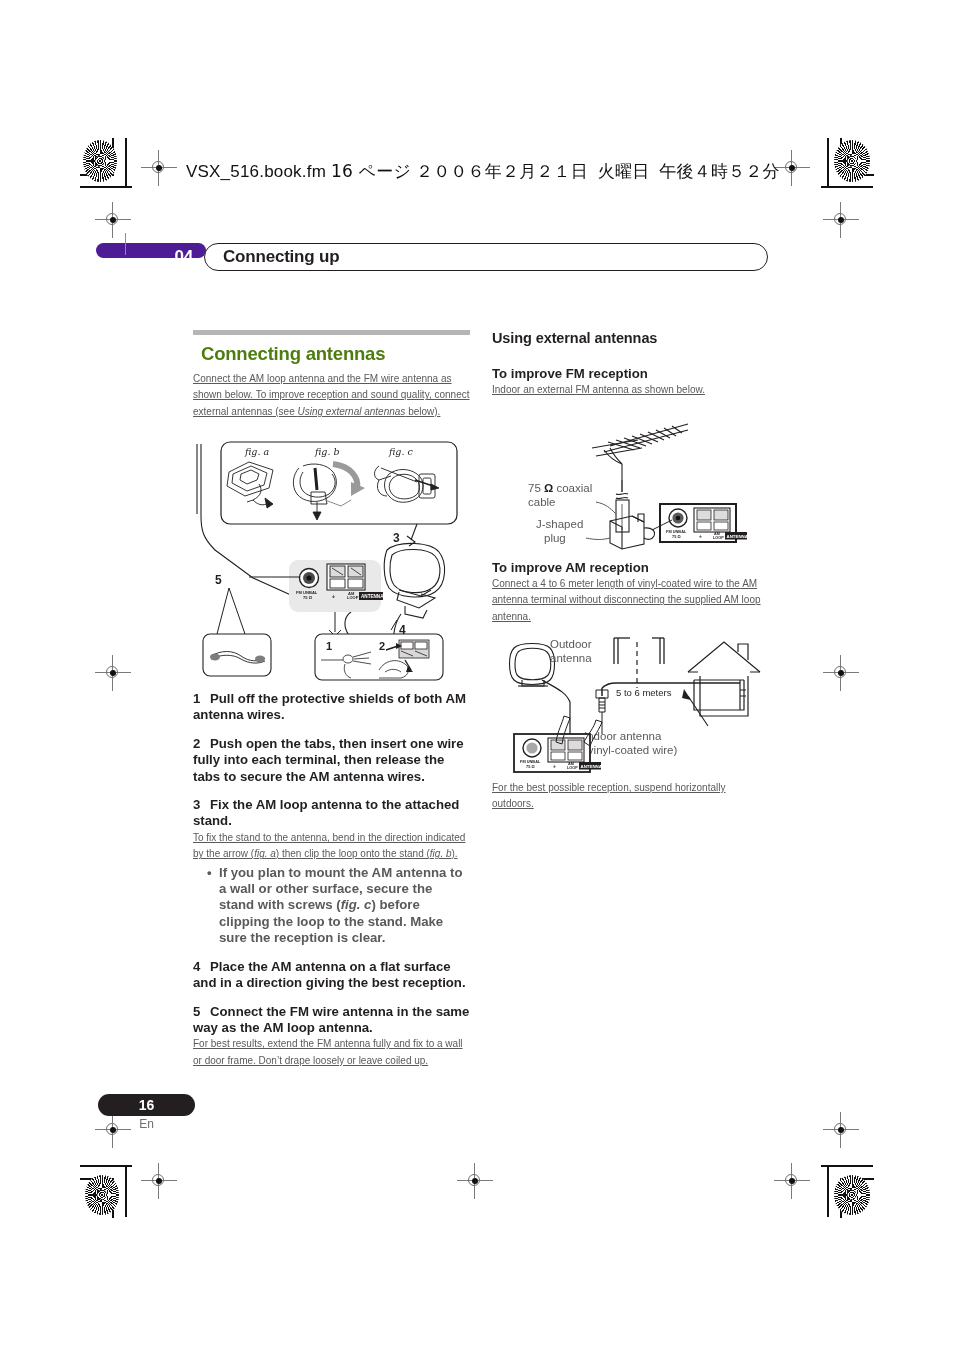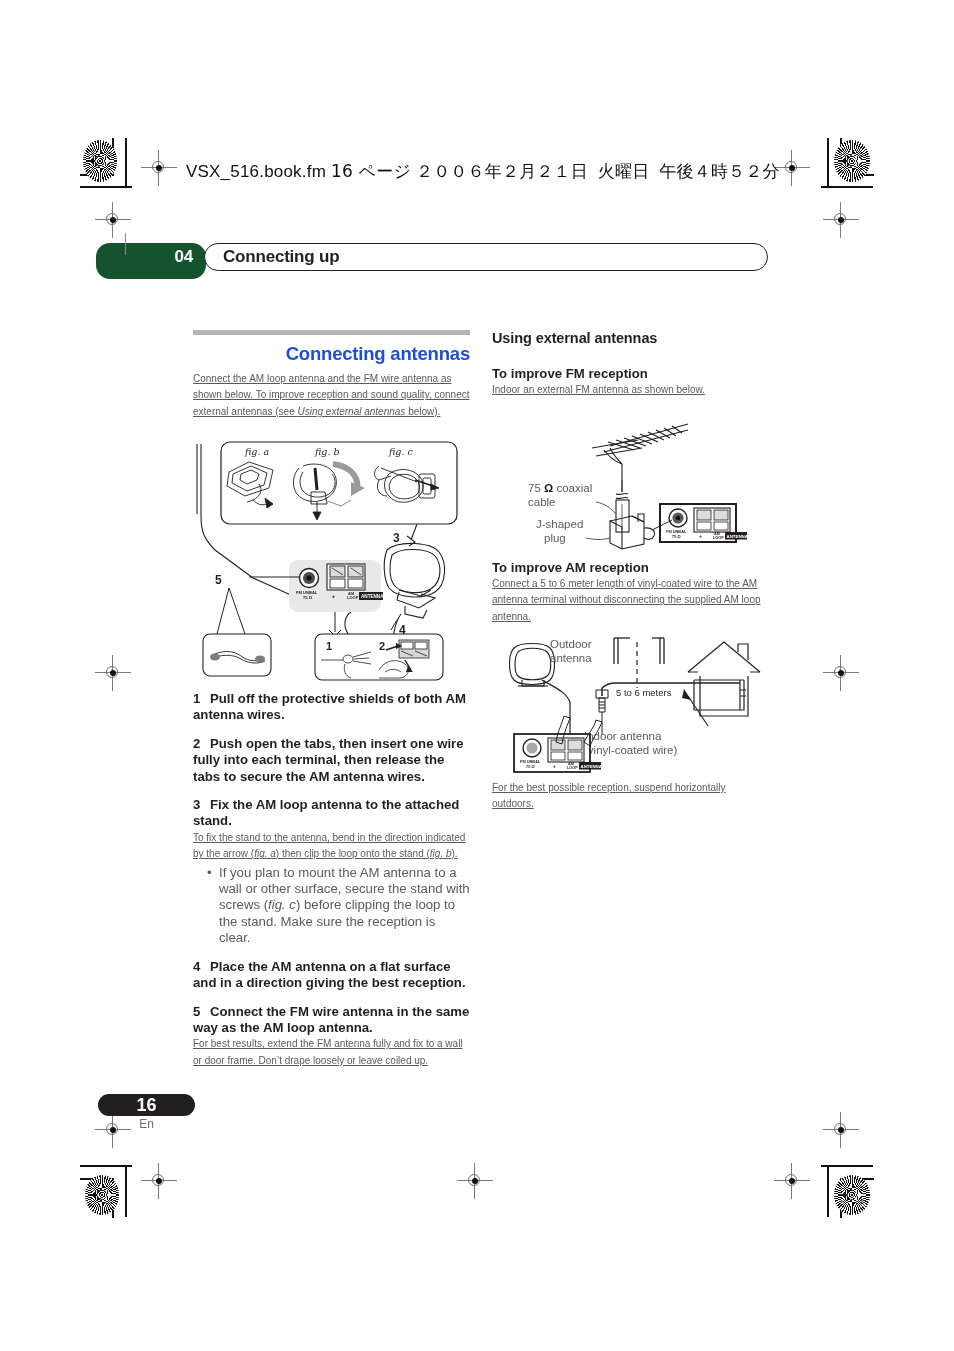--- a/index.html
+++ b/index.html
@@ -73,22 +73,22 @@
 
   
   .chapter-bar {
     position: absolute;
     left: 96px; top: 243px;
     width: 672px; height: 28px;
   }
   .chapter-num-pill {
     position: absolute;
     left: 0; top: 0;
-    width: 110px; height: 36px;
-    background: #14532d;
+    width: 110px; height: 15px;
+    background: #4c1d95;
     border-radius: 14px;
     color: #ffffff;
     font-size: 17px;
     font-weight: bold;
     text-align: right;
     line-height: 28px;
     padding-right: 13px;
     box-sizing: border-box;
     letter-spacing: -0.2px;
   }
@@ -119,22 +119,21 @@
     height: 5px;
     background: #b5b5b5;
     margin-bottom: 8px;
   }
 
   h1.sec {
     font-size: 18.5px;
     font-weight: bold;
     margin: 0 0 6px 8px;
     letter-spacing: -0.2px;
-    color: #1d4ed8;
-    text-align: right;
+    color: #4d7c0f;
   }
   h2.sub {
     font-size: 14.5px;
     font-weight: bold;
     margin: 0 0 2px 0;
     letter-spacing: -0.1px;
     color: #231f20;
   }
   h3.subsub {
     font-size: 13.2px;
@@ -157,20 +156,21 @@
     margin: 12px 0 0 0;
     font-weight: bold;
     color: #231f20;
   }
   p.step .n { display: inline-block; width: 17px; }
 
   ul.bullets {
     margin: 2px 0 0 0;
     padding-left: 16px;
     list-style: none;
+    font-weight: bold;
   }
   ul.bullets li {
     font-size: 13.2px;
     line-height: 16.4px;
     color: #5a5a5a;
     position: relative;
     padding-left: 10px;
   }
   ul.bullets li::before {
     content: "•";
@@ -183,21 +183,21 @@
   .figure { position: absolute; }
 
   
   .pagenum-pill {
     position: absolute;
     left: 98px; top: 1094px;
     width: 97px; height: 22px;
     background: #231f20;
     border-radius: 11px;
     color: #fff;
-    font-size: 18px;
+    font-size: 14px;
     font-weight: bold;
     text-align: center;
     line-height: 22px;
   }
   .pagenum-lang {
     position: absolute;
     left: 98px; top: 1117px;
     width: 97px;
     text-align: center;
     font-size: 12px;
@@ -514,21 +514,21 @@
     <text x="221" y="121" font-size="3.8" fill="#231f20" font-weight="bold">LOOP</text>
     <rect x="233" y="114" width="22" height="7.5" fill="#231f20"></rect>
     <text x="234.5" y="120" font-size="4.4" fill="#ffffff" font-weight="bold">ANTENNA</text>
 
     <path d="M160,112 C168,108 176,104 180,102" fill="none" stroke="#231f20" stroke-width="1"></path>
   </svg>
 </div>
 
 <div class="col" style="left:492px; top:560px; width:277px;">
   <h3 class="subsub" style="margin-top:0;">To improve AM reception</h3>
-  <p class="body">Connect a 5 to 6 meter length of vinyl-coated wire to the AM antenna terminal without disconnecting the supplied AM loop antenna.</p>
+  <p class="body">Connect a 4 to 6 meter length of vinyl-coated wire to the AM antenna terminal without disconnecting the supplied AM loop antenna.</p>
 </div>
 
 <div class="figure" style="left:492px; top:630px; width:280px; height:145px;">
   <svg width="280" height="145" viewBox="0 0 280 145" xmlns="http://www.w3.org/2000/svg">
 
     <g stroke="#231f20" stroke-width="1.1" fill="none">
       <path d="M22,18 C16,24 16,44 22,50 C28,56 52,56 58,50 C64,44 64,24 58,18 C52,12 28,12 22,18 Z"></path>
       <path d="M26,22 C22,27 22,42 26,46 C31,51 50,51 55,46 C60,42 60,27 55,22 C50,17 31,17 26,22 Z"></path>
       <path d="M30,50 L30,56 L52,56 L52,50"></path>
       <path d="M26,56 L56,56"></path>

